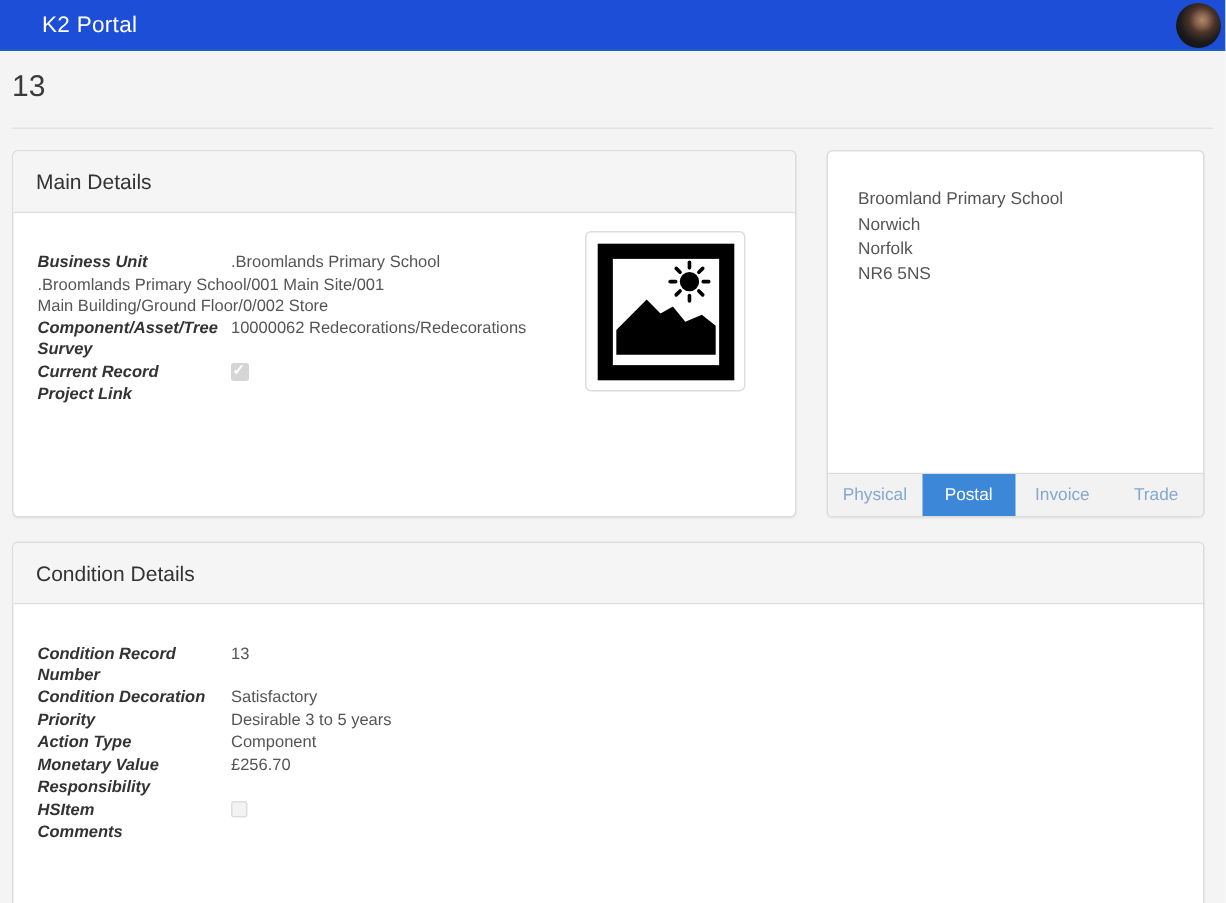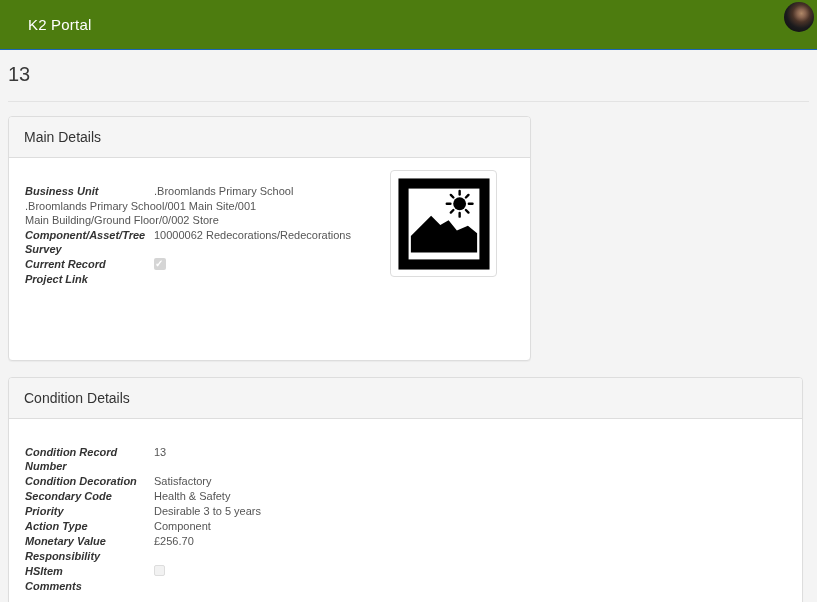--- a/index.html
+++ b/index.html
@@ -5,21 +5,21 @@
   * { box-sizing: border-box; }
   html,body { margin:0; padding:0; }
   body {
     width:817px; height:602px; overflow:hidden; position:relative;
     background:#f4f4f4;
     font-family:"Liberation Sans", sans-serif;
     -webkit-font-smoothing:antialiased;
   }
   
   .navbar {
-    height:50px; background:#4d7c0f; border-bottom:1px solid #1a66b5;
+    height:34px; background:#1d4ed8; border-bottom:1px solid #1a66b5;
     display:flex; align-items:center; position:relative;
   }
   .brand { color:#fff; font-size:15px; padding-left:28px; letter-spacing:.2px; cursor:pointer; }
   .avatar {
     position:absolute; top:2px; right:3px; width:30px; height:30px; border-radius:50%;
     background:#111;
     background-image:radial-gradient(circle at 58% 38%, #b08968 0%, #8a6550 16%, #4a3328 34%, #1b1b1d 58%, #0b0b0d 100%);
     cursor:pointer;
   }
   
@@ -133,42 +133,52 @@
               <line x1="73.8" y1="34.8" x2="76.6" y2="37.6"></line>
               <line x1="76.6" y1="18.4" x2="73.8" y2="21.2"></line>
               <line x1="60.2" y1="34.8" x2="57.4" y2="37.6"></line>
             </g>
           </svg>
         </div>
 
       </div>
     </div>
 
+    <div class="card card-addr">
+      <div class="addr-body">
+        <div>Broomland Primary School</div>
+        <div>Norwich</div>
+        <div>Norfolk</div>
+        <div>NR6 5NS</div>
+      </div>
+      <div class="tabbar">
+        <div class="tab">Physical</div>
+        <div class="tab active">Postal</div>
+        <div class="tab">Invoice</div>
+        <div class="tab">Trade</div>
+      </div>
+    </div>
 
   </div>
 
   <div class="row2">
     <div class="card card-cond">
       <div class="card-header">Condition Details</div>
       <div class="card-body">
 
         <div class="frow">
           <div class="flabel">Condition Record Number</div>
           <div class="fvalue">13</div>
         </div>
 
         <div class="frow">
           <div class="flabel">Condition Decoration</div>
           <div class="fvalue">Satisfactory</div>
         </div>
 
-        <div class="frow">
-          <div class="flabel">Secondary Code</div>
-          <div class="fvalue">Health &amp; Safety</div>
-        </div>
 
         <div class="frow">
           <div class="flabel">Priority</div>
           <div class="fvalue">Desirable 3 to 5 years</div>
         </div>
 
         <div class="frow">
           <div class="flabel">Action Type</div>
           <div class="fvalue">Component</div>
         </div>

